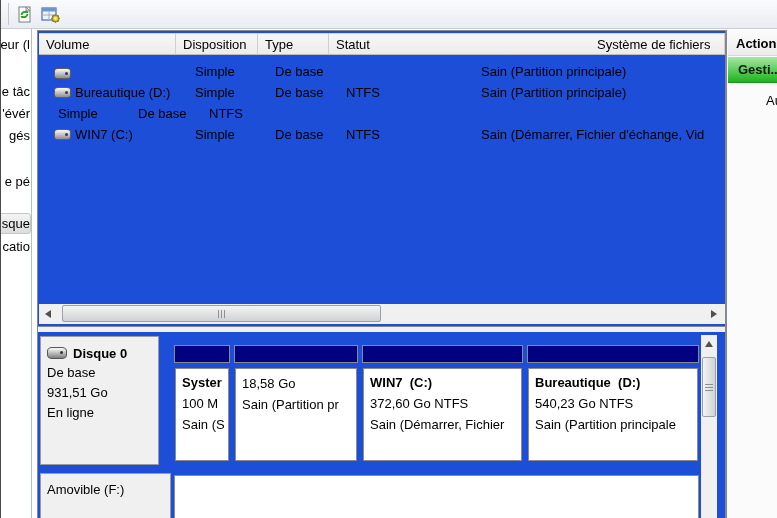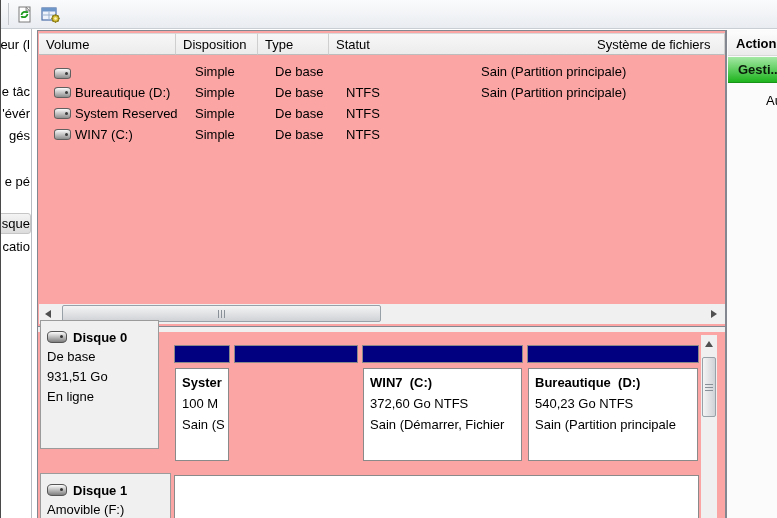--- a/index.html
+++ b/index.html
@@ -13,21 +13,21 @@
   .tb-btn{top:3px;width:23px;height:23px;display:flex;align-items:center;justify-content:center;}
   .tb-btn svg{display:block;}
 
   
   .tree-strip{left:0;top:29px;width:30px;height:489px;background:#fff;overflow:hidden;}
   .tree-item{position:absolute;right:1px;height:17px;line-height:17px;white-space:nowrap;color:#000;}
   .tree-sel-bg{position:absolute;right:0px;width:34px;height:19px;background:linear-gradient(#f4f4f4,#dcdcdc);border:1px solid #c6c6c6;border-radius:3px;}
   .tree-divider{left:30px;top:29px;width:1px;height:489px;background:#b9bcc0;}
 
   
-  .main-pane{left:36px;top:30px;width:689px;height:488px;border:1px solid #828790;border-bottom:none;box-sizing:border-box;background:#fca5a5;overflow:hidden;}
+  .main-pane{left:36px;top:30px;width:689px;height:488px;border:1px solid #828790;border-bottom:none;box-sizing:border-box;background:#1d4ed8;overflow:hidden;}
   
   .lv-header{left:1px;top:2px;height:22px;display:flex;}
   .lv-h-cell{height:22px;line-height:22px;box-sizing:border-box;background:linear-gradient(#f7f7f7,#ececec);border-right:1px solid #cfcfcf;border-top:1px solid #d9d9d9;border-bottom:1px solid #bdbdbd;padding-left:7px;white-space:nowrap;overflow:hidden;}
   .lv-row{left:12px;height:21px;width:770px;display:flex;align-items:flex-end;position:absolute;}
   .lv-cell{white-space:nowrap;overflow:hidden;box-sizing:border-box;flex:none;}
   .drive-ico{width:15px;height:9px;border-radius:4px/3px;background:linear-gradient(#fbfbfb,#8e8e8e);border:1px solid #5f5f5f;position:relative;flex:none;}
   .drive-ico::after{content:'';position:absolute;right:2px;top:3px;width:3px;height:3px;border-radius:50%;background:#3c3c3c;}
 
   
   .hscroll{left:1px;top:273px;width:687px;height:20px;background:#f0f0f0;}
@@ -130,74 +130,76 @@
       <div class="lv-cell" style="width:137px;display:flex;align-items:center;gap:4px;padding-left:4px;">
         <span class="drive-ico"></span>
         <span>Bureautique (D:)</span>
       </div>
       <div class="lv-cell" style="width:82px;padding-left:8px;">Simple</div>
       <div class="lv-cell" style="width:71px;padding-left:6px;">De base</div>
       <div class="lv-cell" style="width:135px;padding-left:6px;">NTFS</div>
       <div class="lv-cell" style="width:261px;padding-left:6px;">Sain (Partition principale)</div>
     </div>
     <div class="lv-row" style="top:69px;">
-      <div class="lv-cell" style="width:137px;display:flex;align-items:center;gap:4px;padding-left:4px;">
-        <span class="drive-ico"></span>
-        <span>System Reserved</span>
-      </div>
       <div class="lv-cell" style="width:82px;padding-left:8px;">Simple</div>
       <div class="lv-cell" style="width:71px;padding-left:6px;">De base</div>
       <div class="lv-cell" style="width:135px;padding-left:6px;">NTFS</div>
     </div>
     <div class="lv-row" style="top:90px;">
       <div class="lv-cell" style="width:137px;display:flex;align-items:center;gap:4px;padding-left:4px;">
         <span class="drive-ico"></span>
         <span>WIN7 (C:)</span>
       </div>
       <div class="lv-cell" style="width:82px;padding-left:8px;">Simple</div>
       <div class="lv-cell" style="width:71px;padding-left:6px;">De base</div>
       <div class="lv-cell" style="width:135px;padding-left:6px;">NTFS</div>
+      <div class="lv-cell" style="width:261px;padding-left:6px;">Sain (Démarrer, Fichier d'échange, Vid</div>
     </div>
 
     <div class="abs hscroll">
       <div class="sb-arrow" style="left:0;top:0;width:17px;height:20px;">
           <span class="tri tri-left"></span>
         </div>
       <div class="sb-thumb-h" style="left:23px;width:319px;">
         <span class="grip-v"></span>
           <span class="grip-v"></span>
           <span class="grip-v"></span>
       </div>
       <div class="sb-arrow" style="right:4px;top:0;width:17px;height:20px;">
           <span class="tri tri-right"></span>
         </div>
     </div>
 
     <div class="abs pane-split"></div>
 
-    <div class="abs disk-info" style="left:2px;top:289px;width:119px;height:129px;">
+    <div class="abs disk-info" style="left:2px;top:305px;width:119px;height:129px;">
       <div class="disk-title-row">
         <span class="disk-ico"></span>
         <span class="disk-title">Disque 0</span>
       </div>
       <div class="disk-line">De base</div>
       <div class="disk-line">931,51 Go</div>
       <div class="disk-line">En ligne</div>
     </div>
 
     <div class="part-cell" style="left:136px;top:314px;width:56px;height:116px;">
       <div class="part-band"></div>
       <div class="part-body">
         <div class="part-title">Syster</div>
         <div class="part-line">100 M</div>
         <div class="part-line">Sain (S</div>
       </div>
     </div>
     <div class="part-cell" style="left:196px;top:314px;width:124px;height:116px;">
       <div class="part-band"></div>
+      <div class="part-body">
+        <div class="part-title"></div>
+        <div class="part-line">18,58 Go</div>
+        <div class="part-line">Sain (Partition pr</div>
+      </div>
     </div>
     <div class="part-cell" style="left:324px;top:314px;width:161px;height:116px;">
       <div class="part-band"></div>
       <div class="part-body">
         <div class="part-title">WIN7  (C:)</div>
         <div class="part-line">372,60 Go NTFS</div>
         <div class="part-line">Sain (Démarrer, Fichier</div>
       </div>
     </div>
     <div class="part-cell" style="left:489px;top:314px;width:172px;height:116px;">
@@ -214,24 +216,20 @@
           <span class="tri tri-up"></span>
         </div>
       <div class="sb-thumb-v" style="top:22px;height:60px;">
         <span class="grip-h"></span>
           <span class="grip-h"></span>
           <span class="grip-h"></span>
       </div>
     </div>
 
     <div class="abs disk-info" style="left:2px;top:442px;width:131px;height:60px;">
-      <div class="disk-title-row">
-        <span class="disk-ico"></span>
-        <span class="disk-title">Disque 1</span>
-      </div>
       <div class="disk-line">Amovible (F:)</div>
     </div>
 
     <div class="abs" style="left:136px;top:444px;width:525px;height:60px;background:#fff;border:1px solid #8a8a8a;box-sizing:border-box;"></div>
   </div>
 
   <div class="abs actions-panel">
     <div class="actions-header">Actions</div>
     <div class="actions-section">Gesti...</div>
     <div class="actions-item">Au</div>

